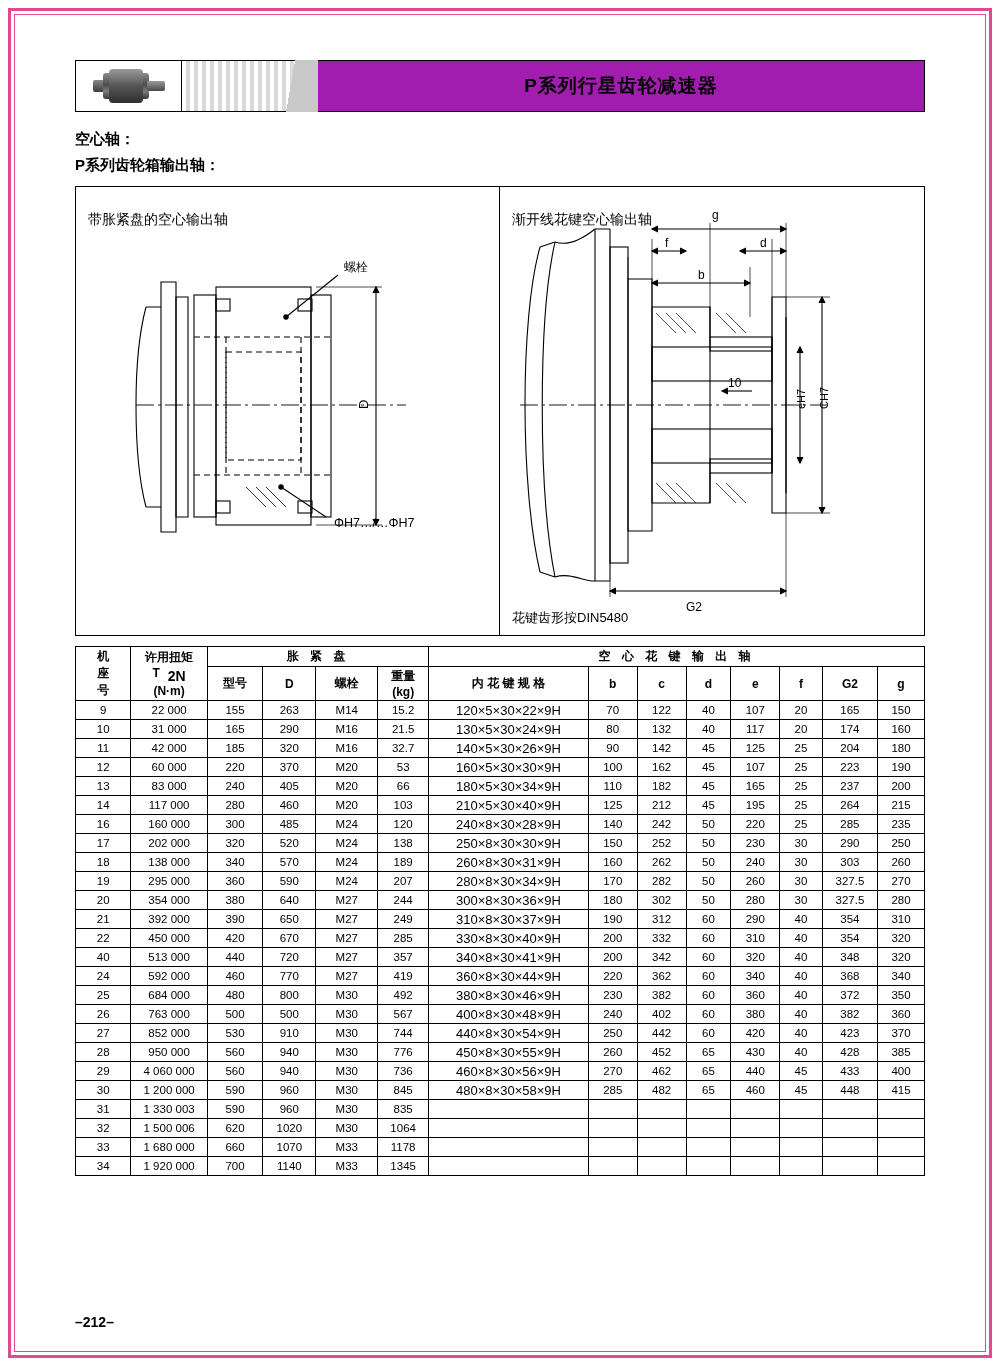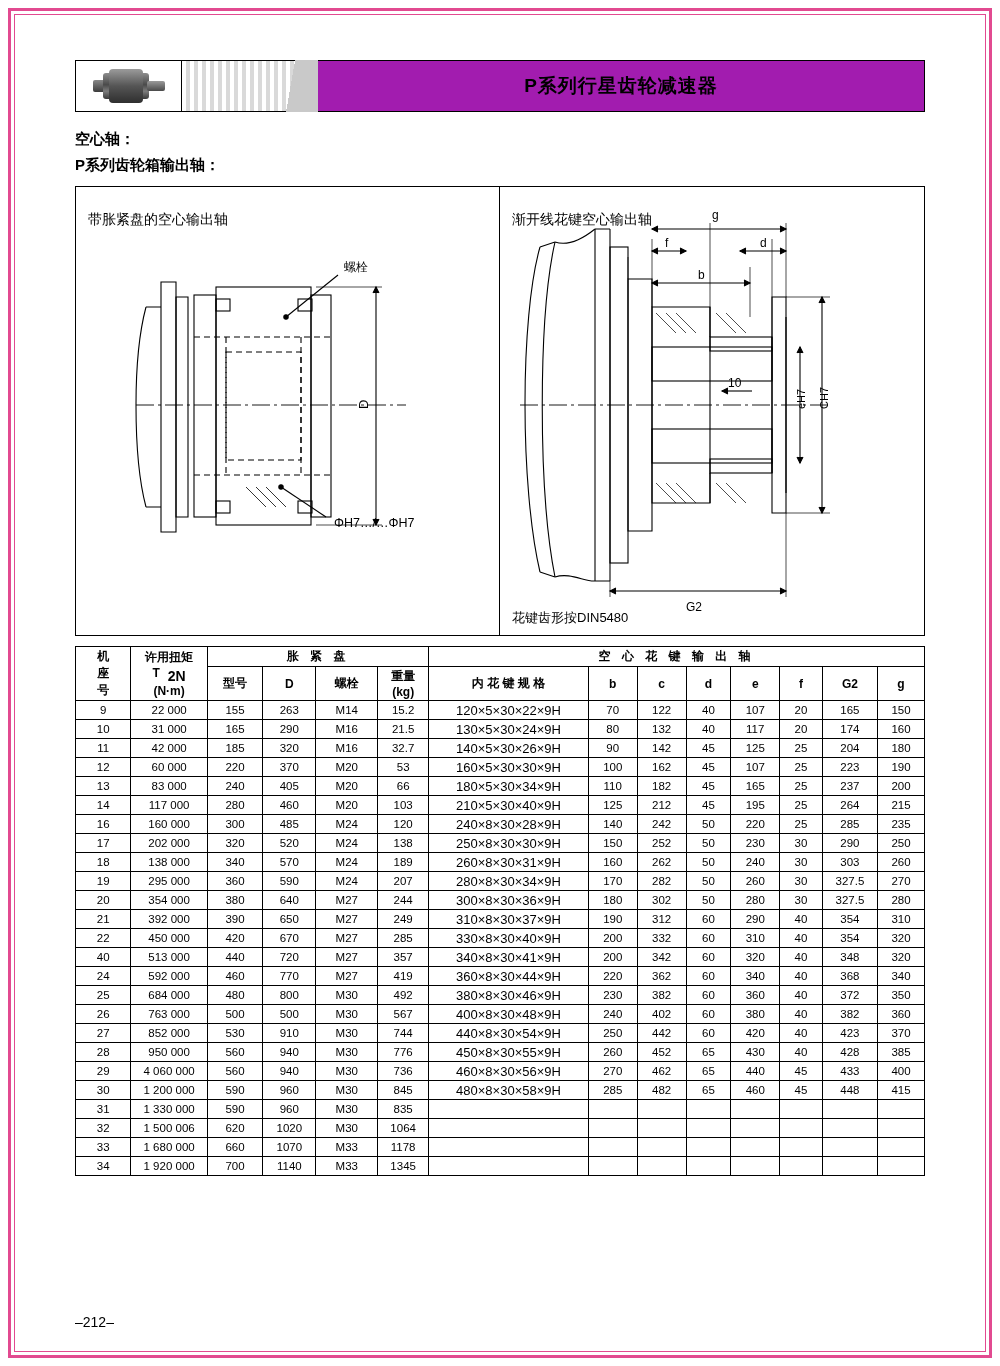--- a/index.html
+++ b/index.html
@@ -139,21 +139,21 @@
     white-space:nowrap;
   }
   table.specs th{font-weight:bold;font-size:12px;}
   .grouphead{font-weight:bold;letter-spacing:4px;font-size:12.5px;}
   .col-spec{font-size:13px;}
   .small-sub{font-size:14px;vertical-align:sub;padding-left:8px;}
   .pagenum{
     position:absolute;
     left:75px;bottom:36px;
     font-size:14px;
-    font-weight:normal;
+    font-weight:bold;
   }
 </style>
 </head>
 <body>
 
 <div class="page-border"></div>
 <div class="page-border2"></div>
 
 <div class="content">
 
@@ -701,21 +701,21 @@
           <td>285</td>
           <td>482</td>
           <td>65</td>
           <td>460</td>
           <td>45</td>
           <td>448</td>
           <td>415</td>
         </tr>
         <tr>
           <td>31</td>
-          <td>1 330 000</td>
+          <td>1 330 003</td>
           <td>590</td>
           <td>960</td>
           <td>M30</td>
           <td>835</td>
           <td class="col-spec"></td>
           <td></td>
           <td></td>
           <td></td>
           <td></td>
           <td></td>

